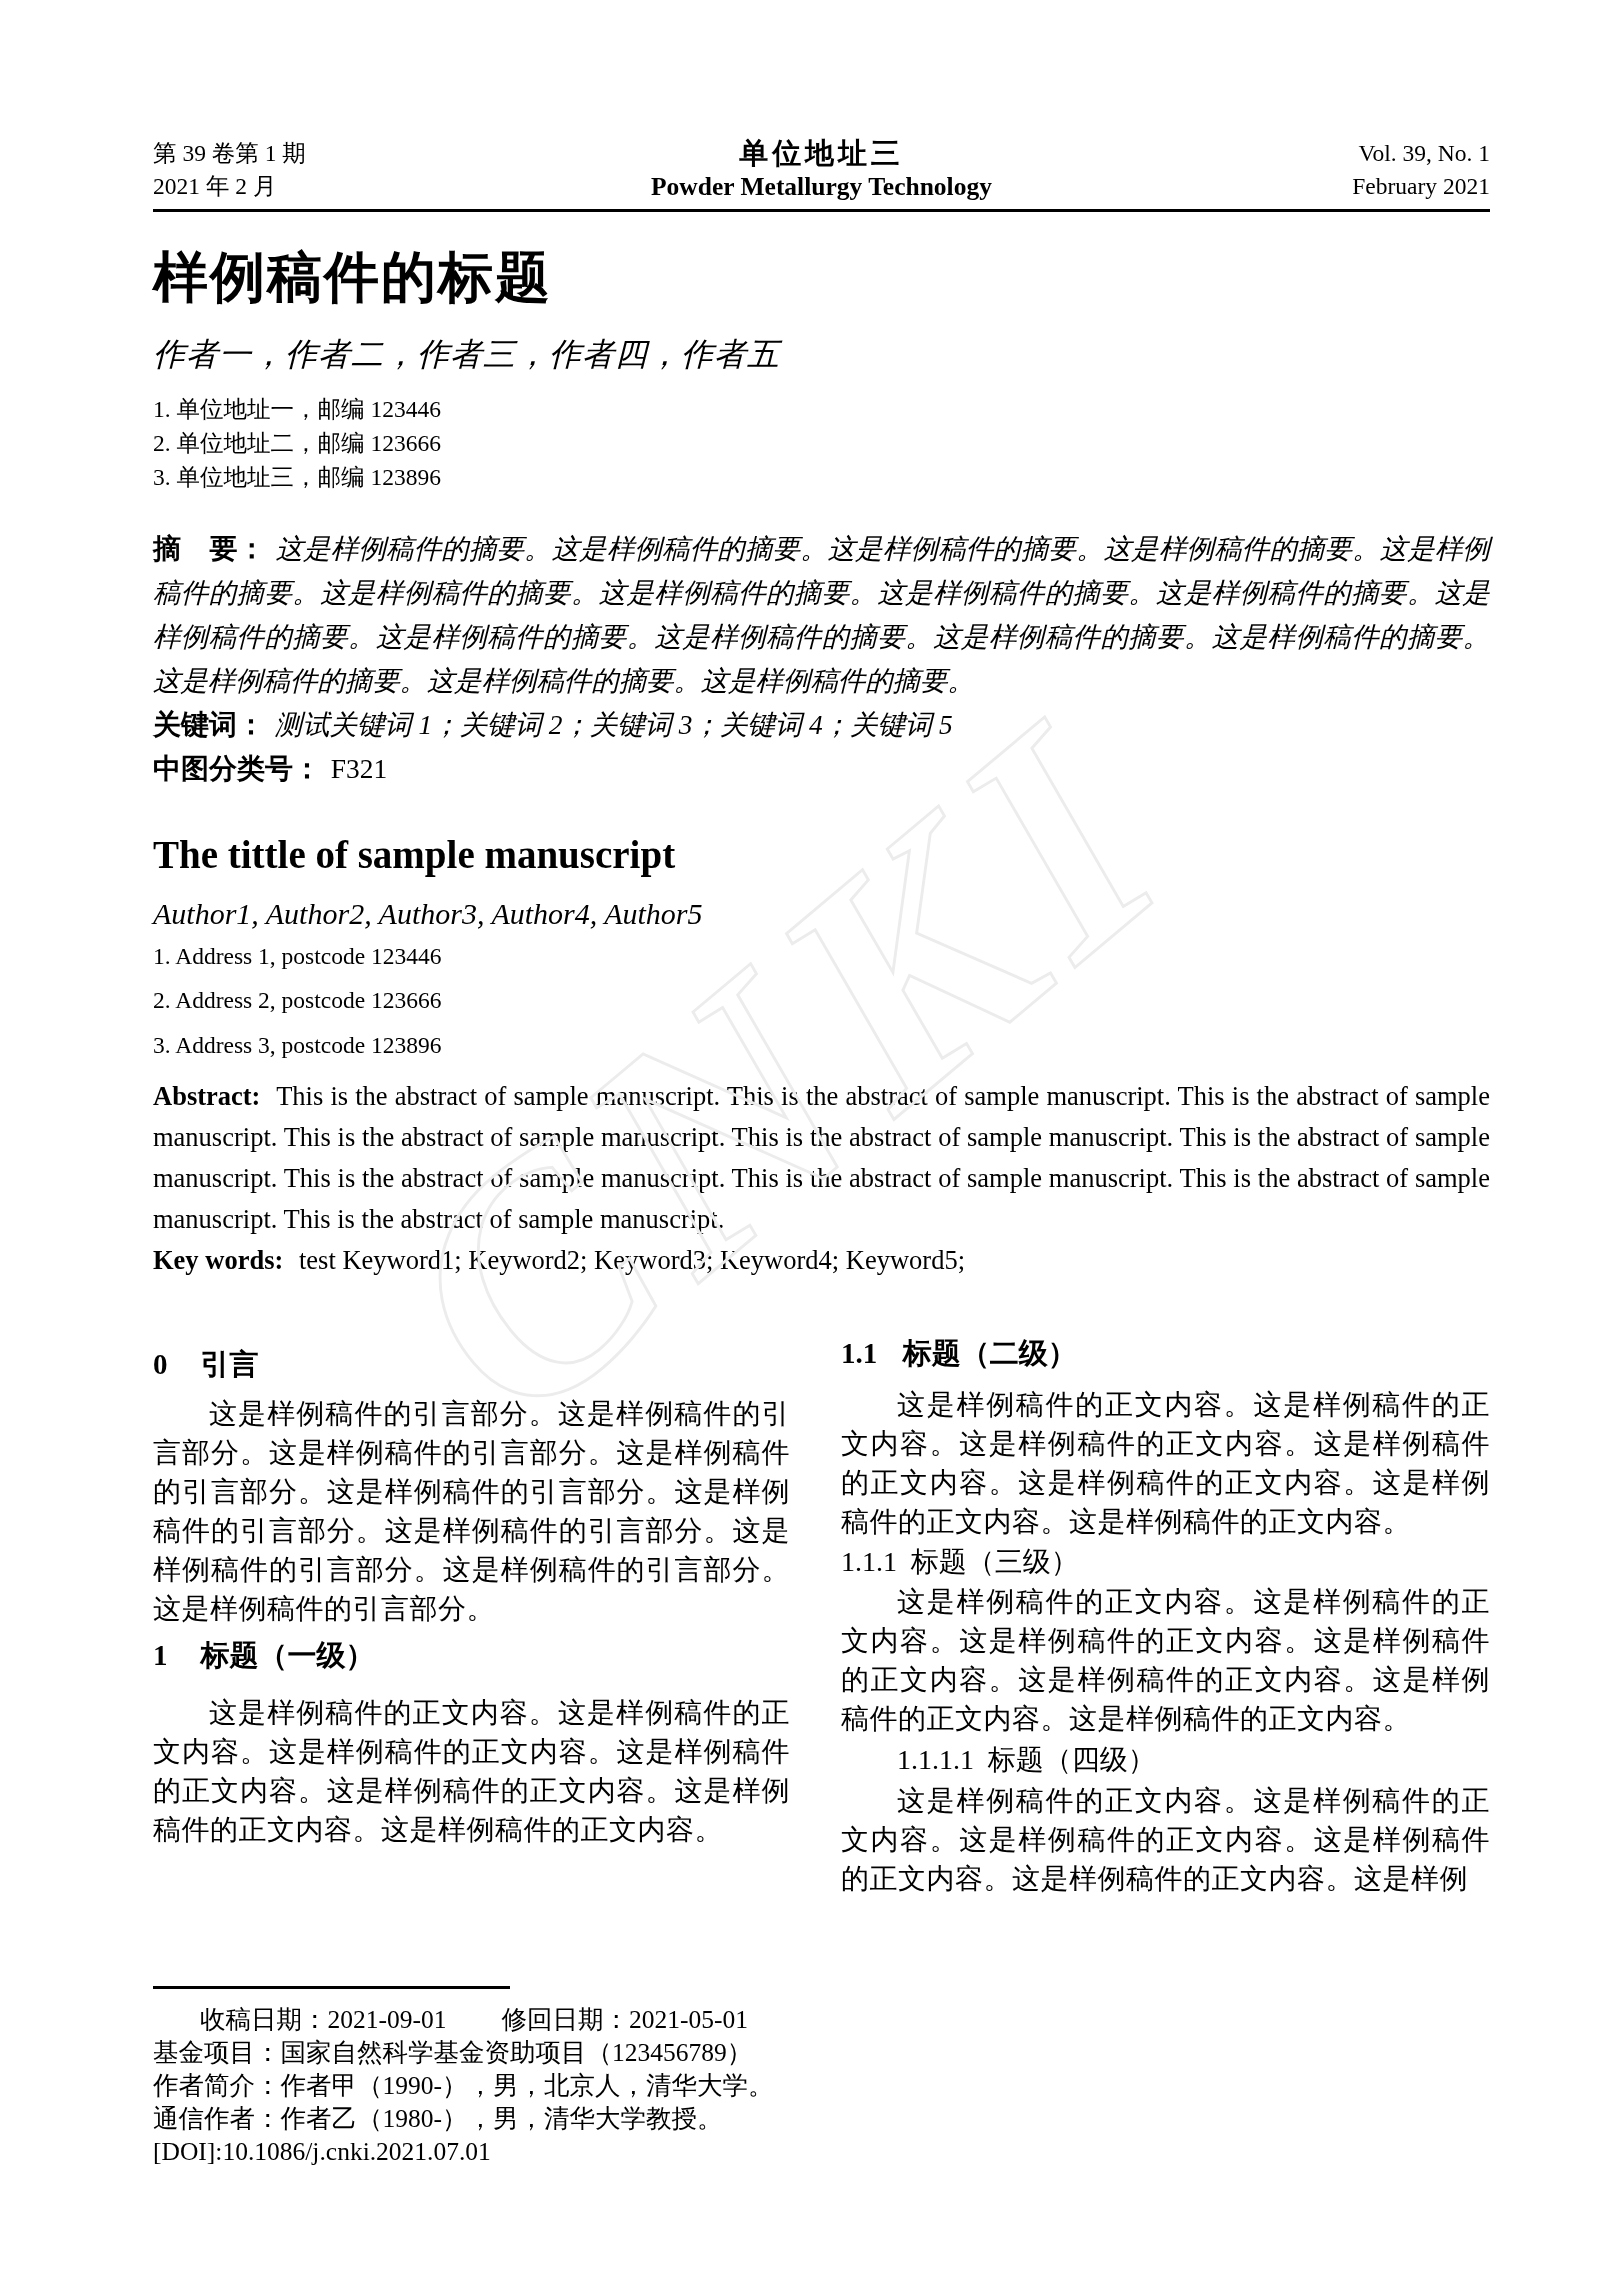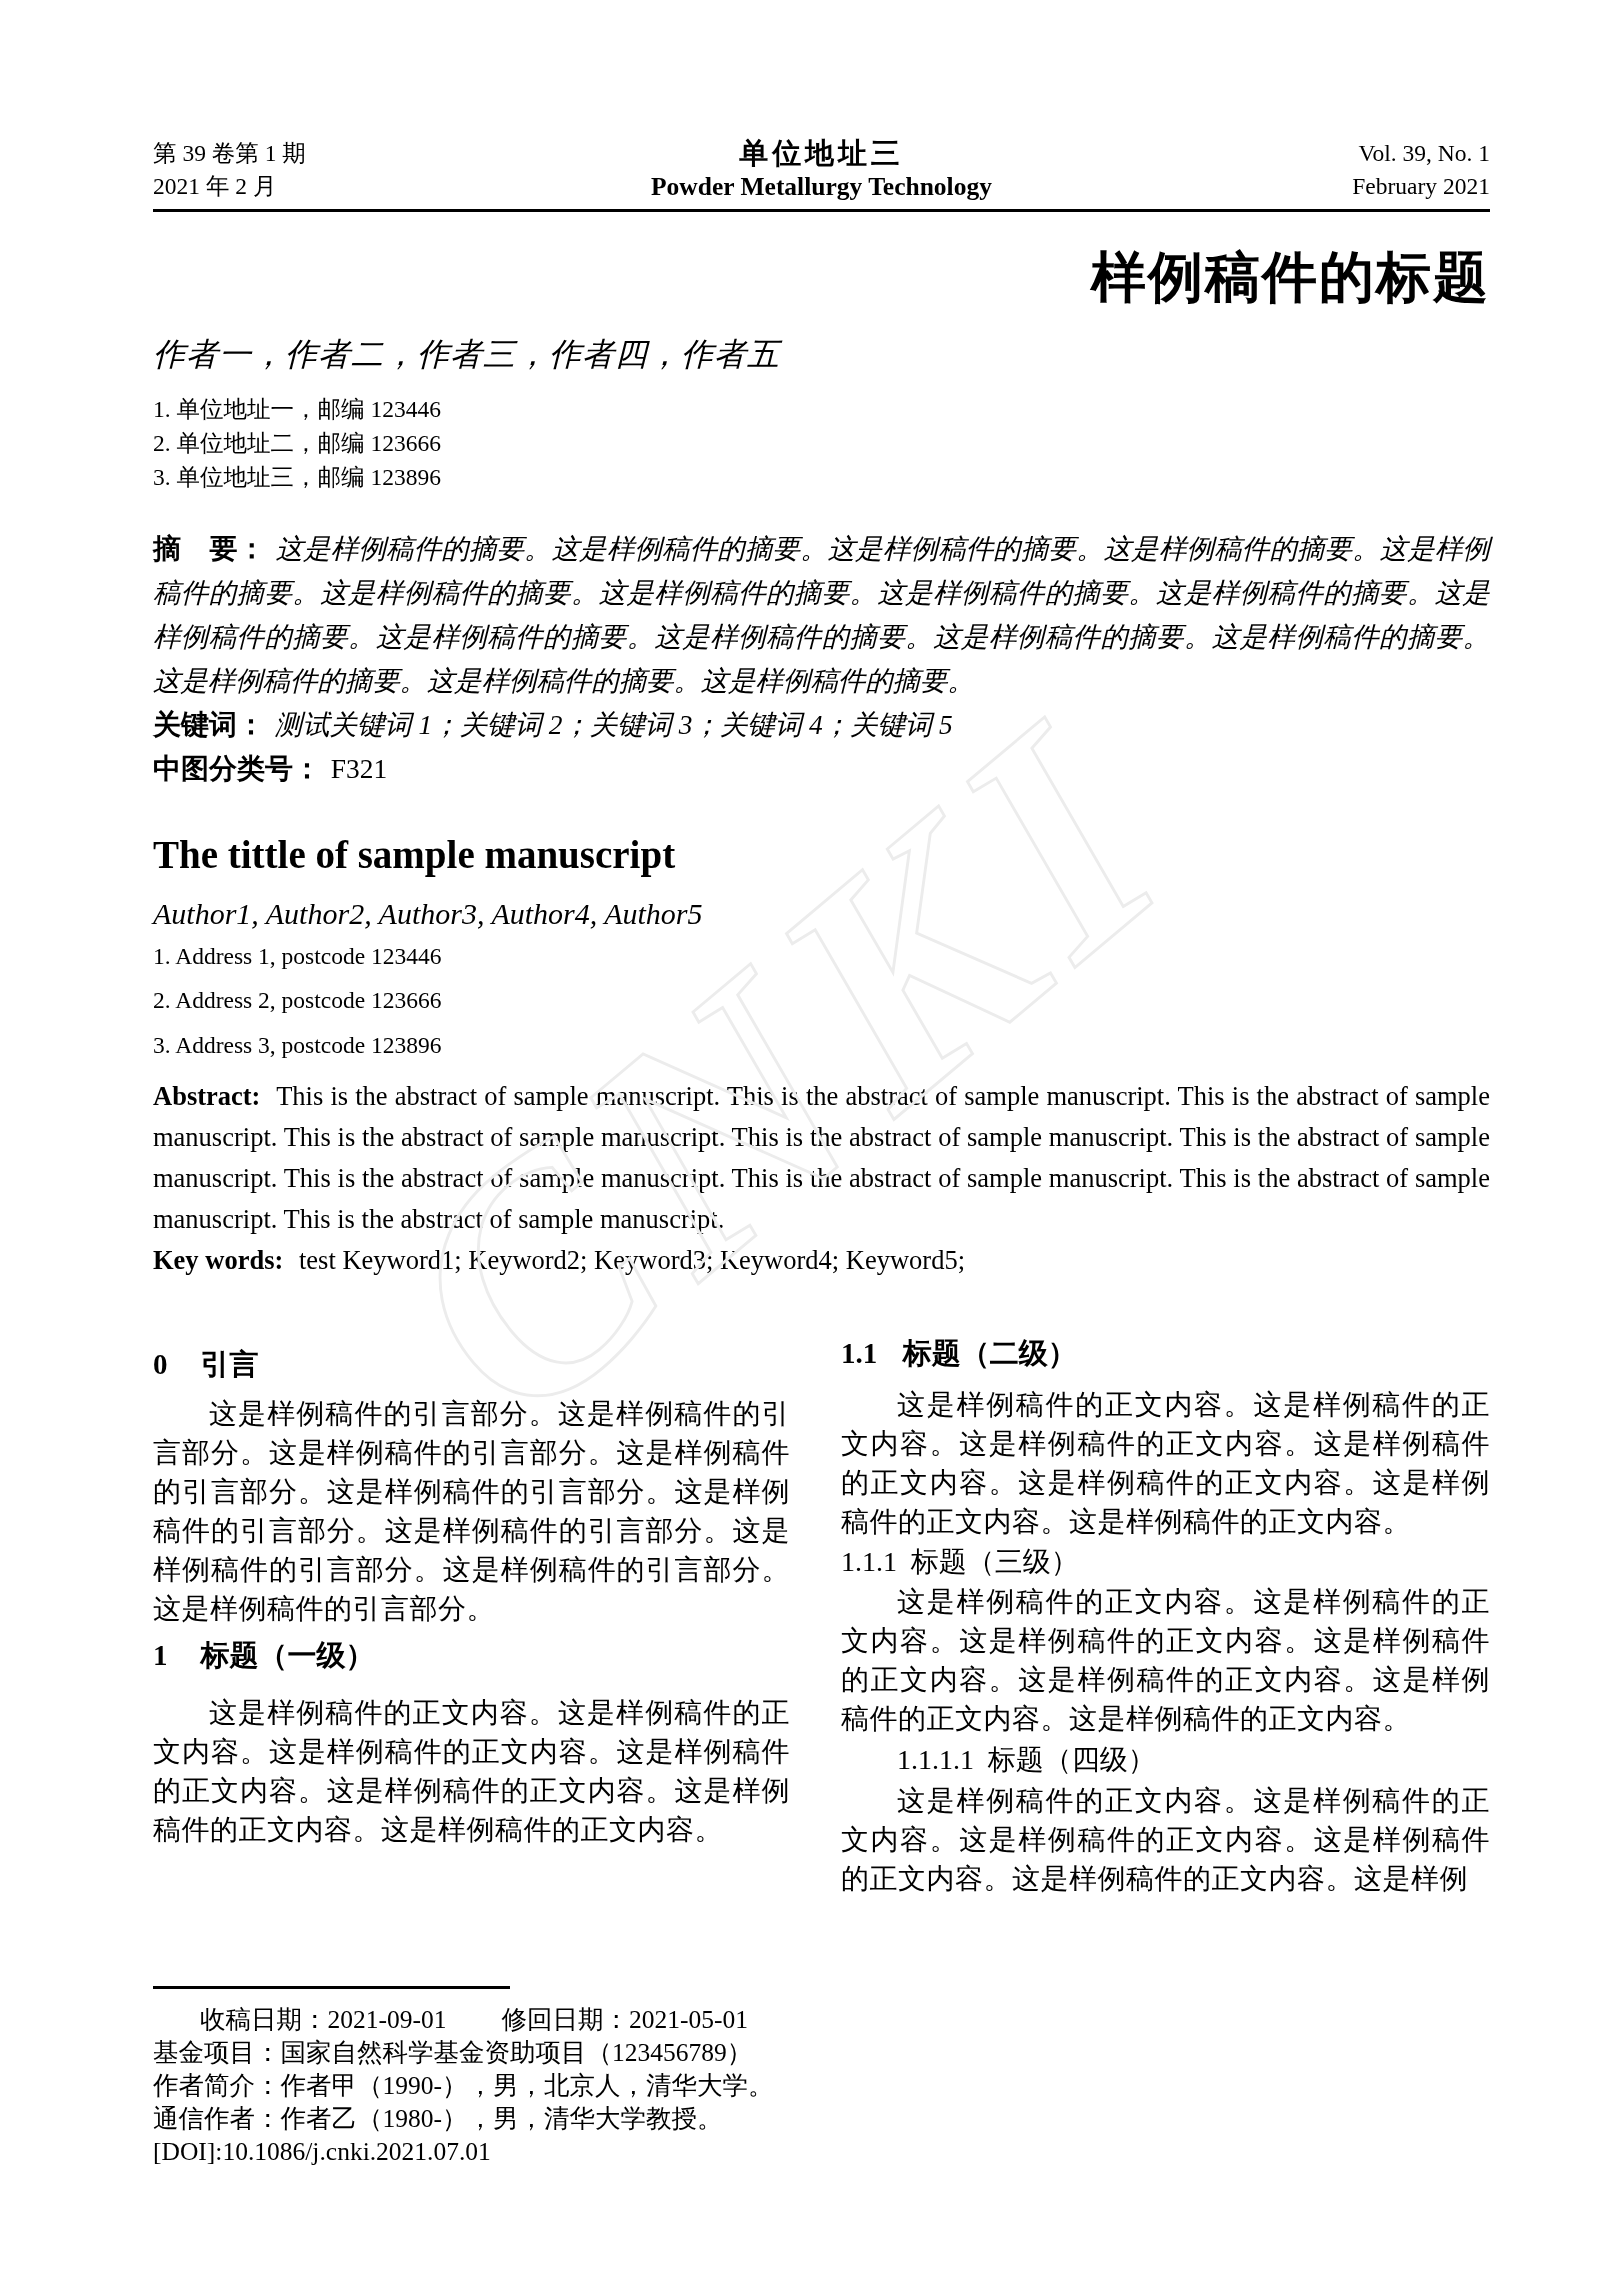--- a/index.html
+++ b/index.html
@@ -55,21 +55,20 @@
   .jh-center .en { font-weight: bold; font-size: 25.5px; line-height: 33px; }
 
   
   .zh-title {
     margin-top: 33px;
     font-family: "Liberation Sans", sans-serif;
     font-weight: bold;
     font-size: 55px;
     line-height: 65px;
     letter-spacing: 2px;
-    text-align: right;
   }
   .zh-authors {
     margin-top: 23.5px;
     font-size: 32px;
     line-height: 43px;
     font-style: italic;
     letter-spacing: 1px;
   }
   .zh-affils { margin-top: 15.7px; }
   .zh-affils div { font-size: 23.5px; line-height: 34px; }

